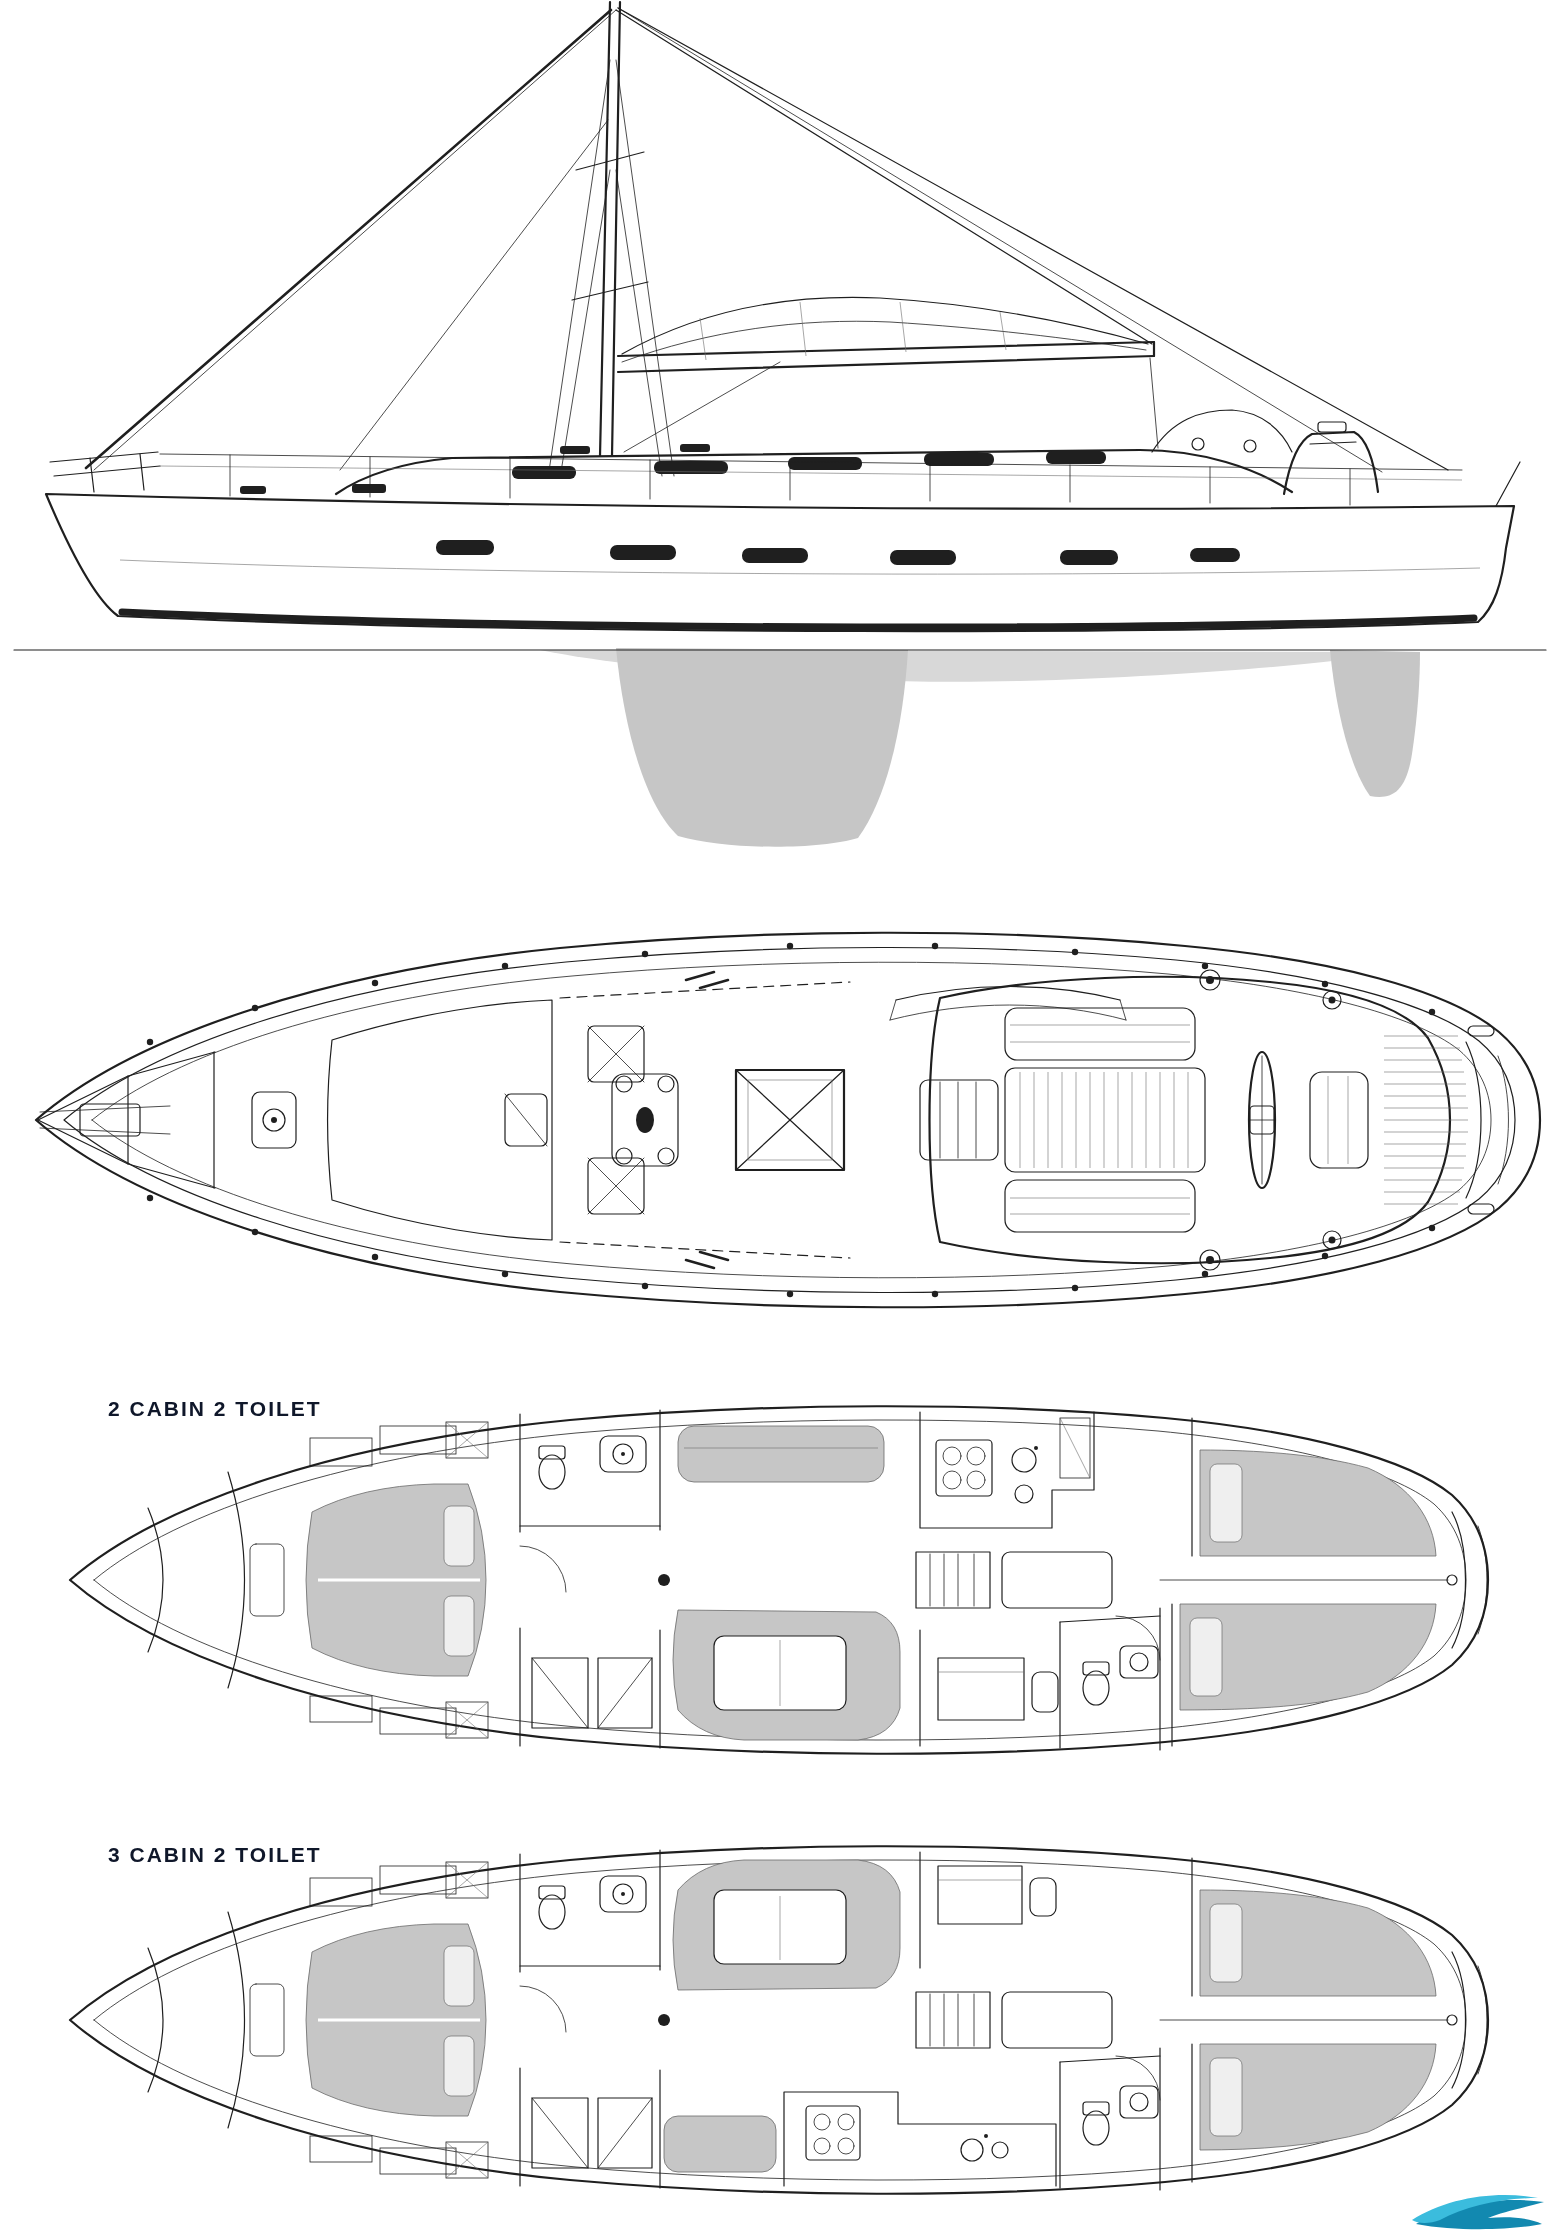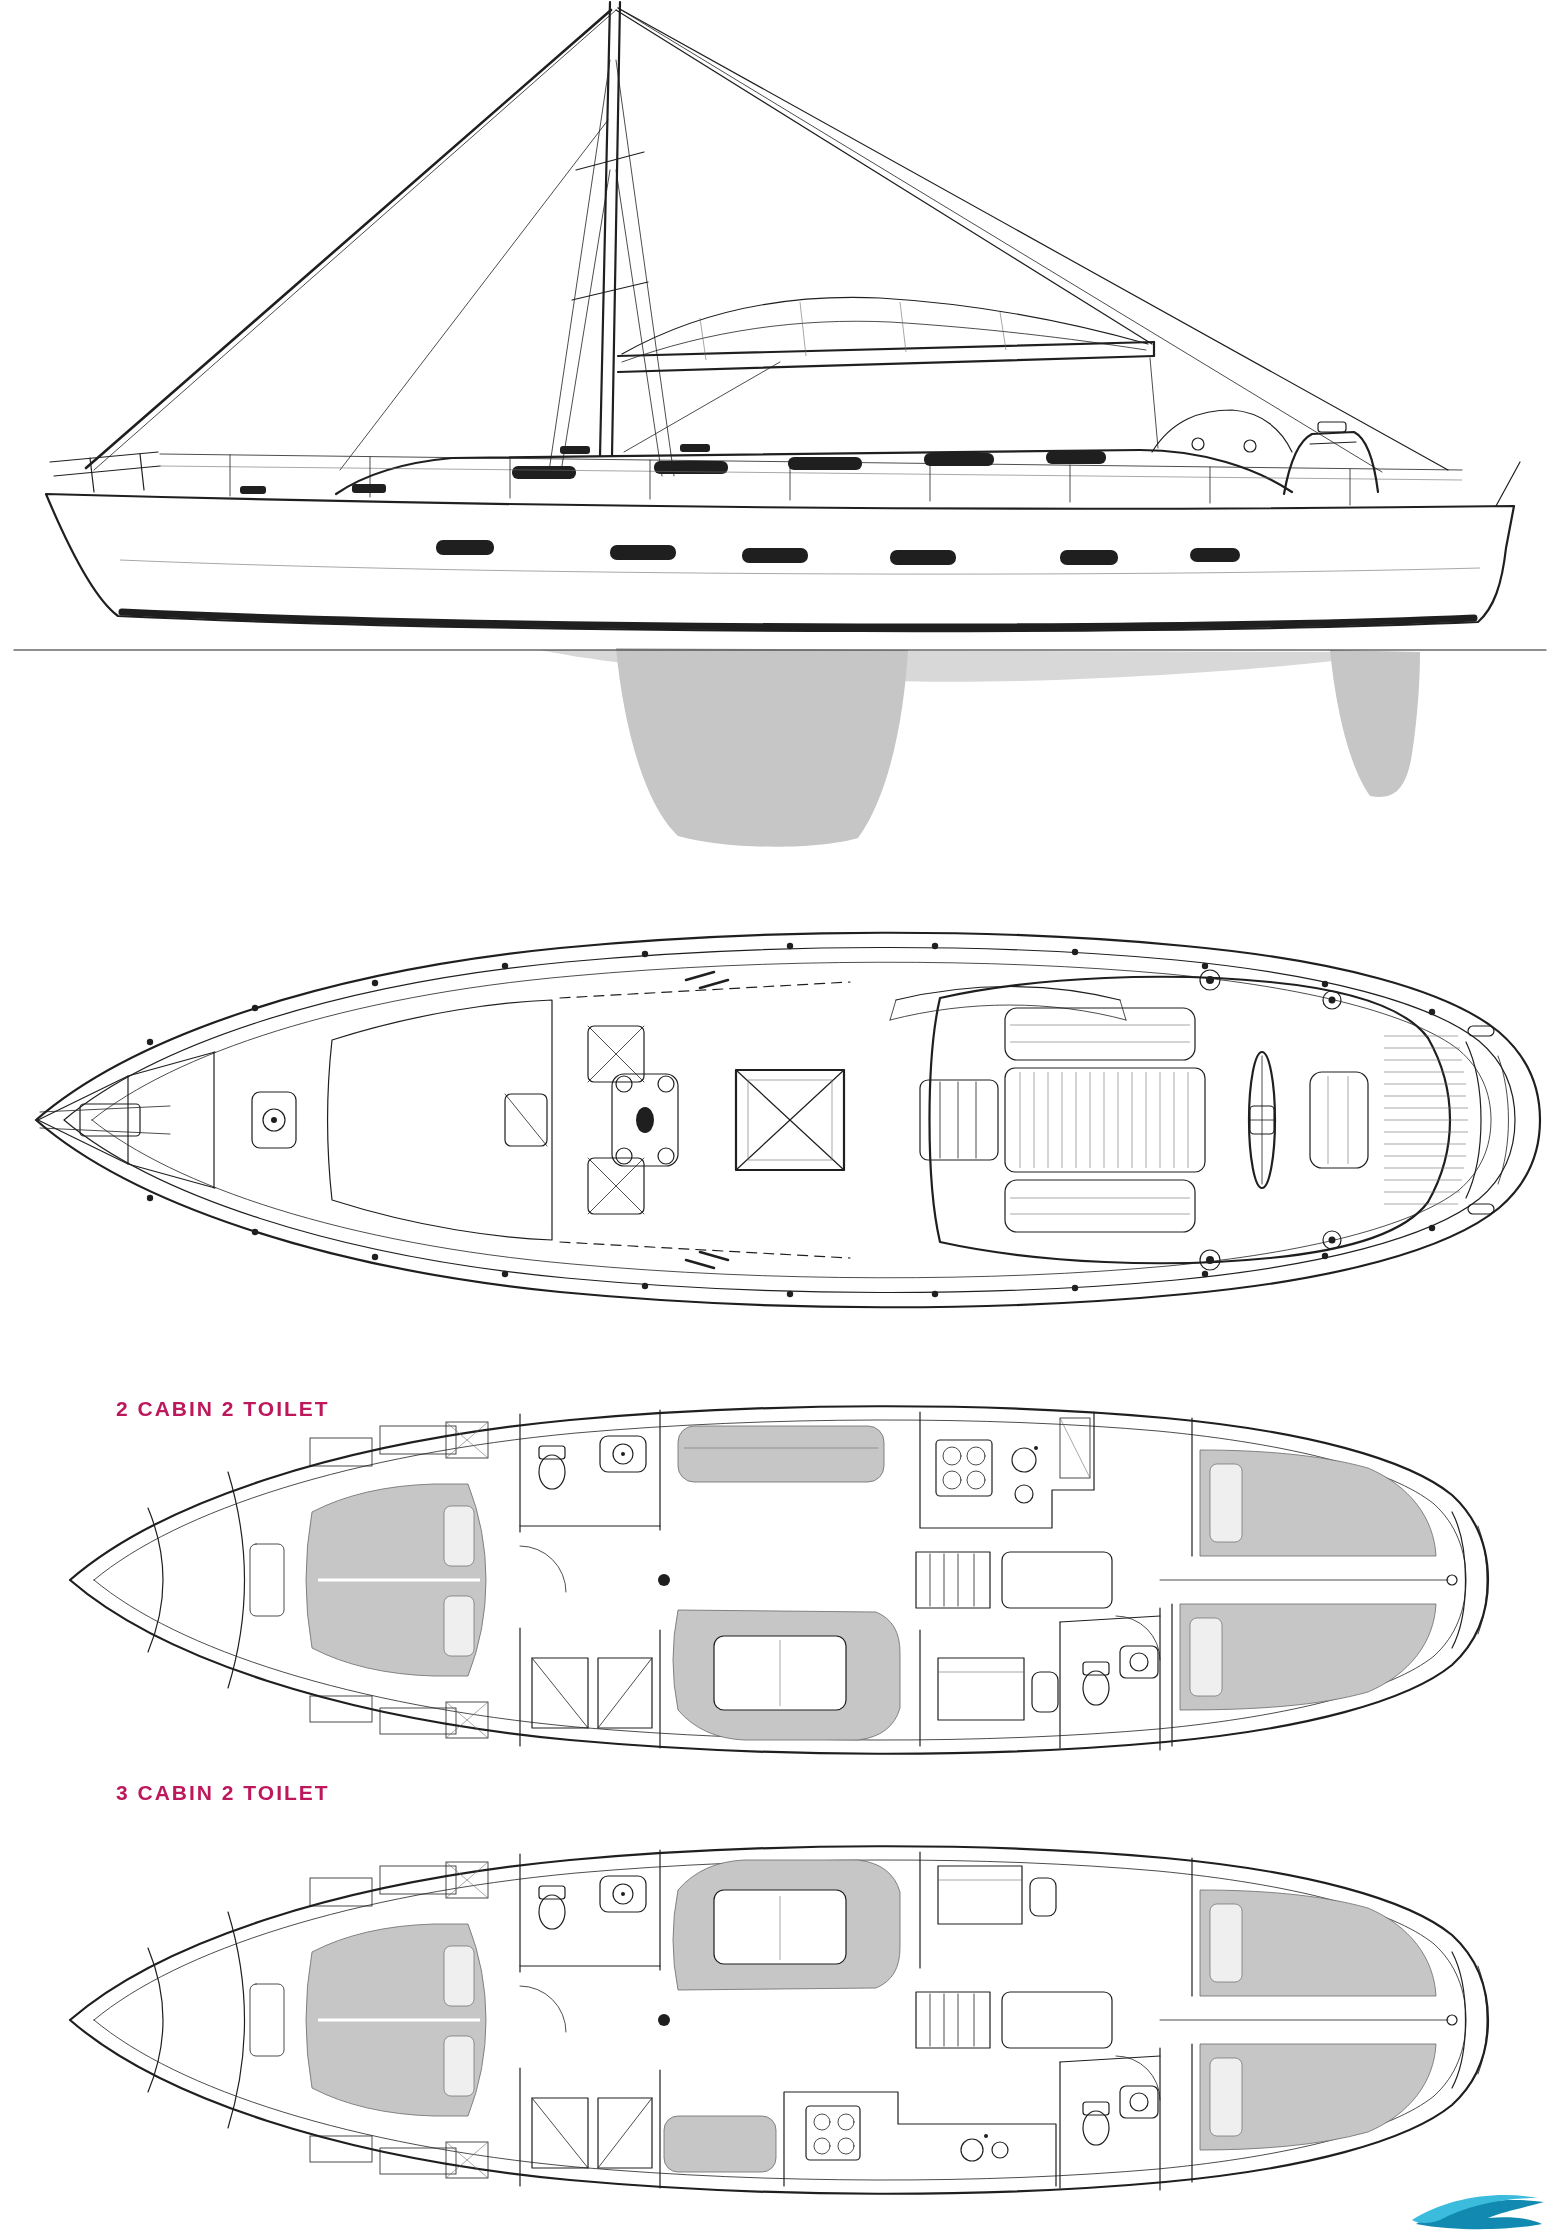--- a/index.html
+++ b/index.html
@@ -6,21 +6,21 @@
     --background:#ffffff; --line:#1f1f1f; --line-soft:#6b6b6b;
     --shade:#c6c6c6; --shade-light:#d8d8d8; --pillow:#efefef;
     --watermark-teal:#3bbcdd; --watermark-deep:#1289b0;
   }
   html,body{margin:0;padding:0;background:var(--background);}
   #canvas{position:relative;width:1560px;height:2240px;background:var(--background);
           overflow:hidden;font-family:"Liberation Sans",sans-serif;}
   .view{position:absolute;left:0;}
   svg{display:block;}
   .plan-label{position:absolute;font:600 21px/1.2 "Liberation Sans",sans-serif;
-              letter-spacing:2px;color:#be185d;white-space:nowrap;margin-left:8px;}
+              letter-spacing:2px;color:#0f172a;white-space:nowrap;}
   
   .k  {stroke:var(--line);stroke-width:2.2;fill:none;stroke-linecap:round;stroke-linejoin:round}
   .k1 {stroke:var(--line);stroke-width:1.2;fill:none;stroke-linecap:round;stroke-linejoin:round}
   .k08{stroke:var(--line);stroke-width:.8;fill:none;stroke-linecap:round}
   .k06{stroke:var(--line-soft);stroke-width:.6;fill:none}
   .kf {stroke:var(--line);stroke-width:2.2;fill:#fff;stroke-linejoin:round}
   .kf1{stroke:var(--line);stroke-width:1.2;fill:#fff}
   .blk{fill:var(--line);stroke:none}
   .gr {fill:var(--shade);stroke:var(--line-soft);stroke-width:.8}
   .grl{fill:var(--shade-light);stroke:none}
@@ -526,21 +526,21 @@
         <path class="gr" d="M1200 350 L1200 244 L1436 244 C1434 282 1410 314 1368 332 C1318 346 1256 350 1200 350 Z"></path>
         <rect class="pw" x="1210" y="258" width="32" height="78" rx="7"></rect>
         <line class="k08" x1="1160" y1="220" x2="1448" y2="220"></line>
         <circle class="k1" cx="1452" cy="220" r="5"></circle>
       </g>
 
       <path class="k1" d="M1452 152 C1470 186 1470 254 1452 288"></path>
       <path class="k08" d="M1478 166 C1490 198 1490 242 1478 274"></path>
     </svg>
   </div>
-  <div class="plan-label" style="left:108px;top:1780px">3 CABIN 2 TOILET</div>
+  <div class="plan-label" style="left:108px;top:1842px">3 CABIN 2 TOILET</div>
 
   <div style="position:absolute;left:1410px;top:2188px">
     <svg width="140" height="46" viewBox="0 0 140 46">
       <path d="M6 36 C40 16 88 8 134 14 C112 20 92 24 78 30 C100 28 120 30 132 36 C104 42 48 44 6 36 Z" fill="var(--watermark-deep)"></path>
       <path d="M2 32 C36 10 86 2 128 10 C92 10 56 18 30 32 C20 36 8 36 2 32 Z" fill="var(--watermark-teal)"></path>
     </svg>
   </div>
 
 </div>
 

